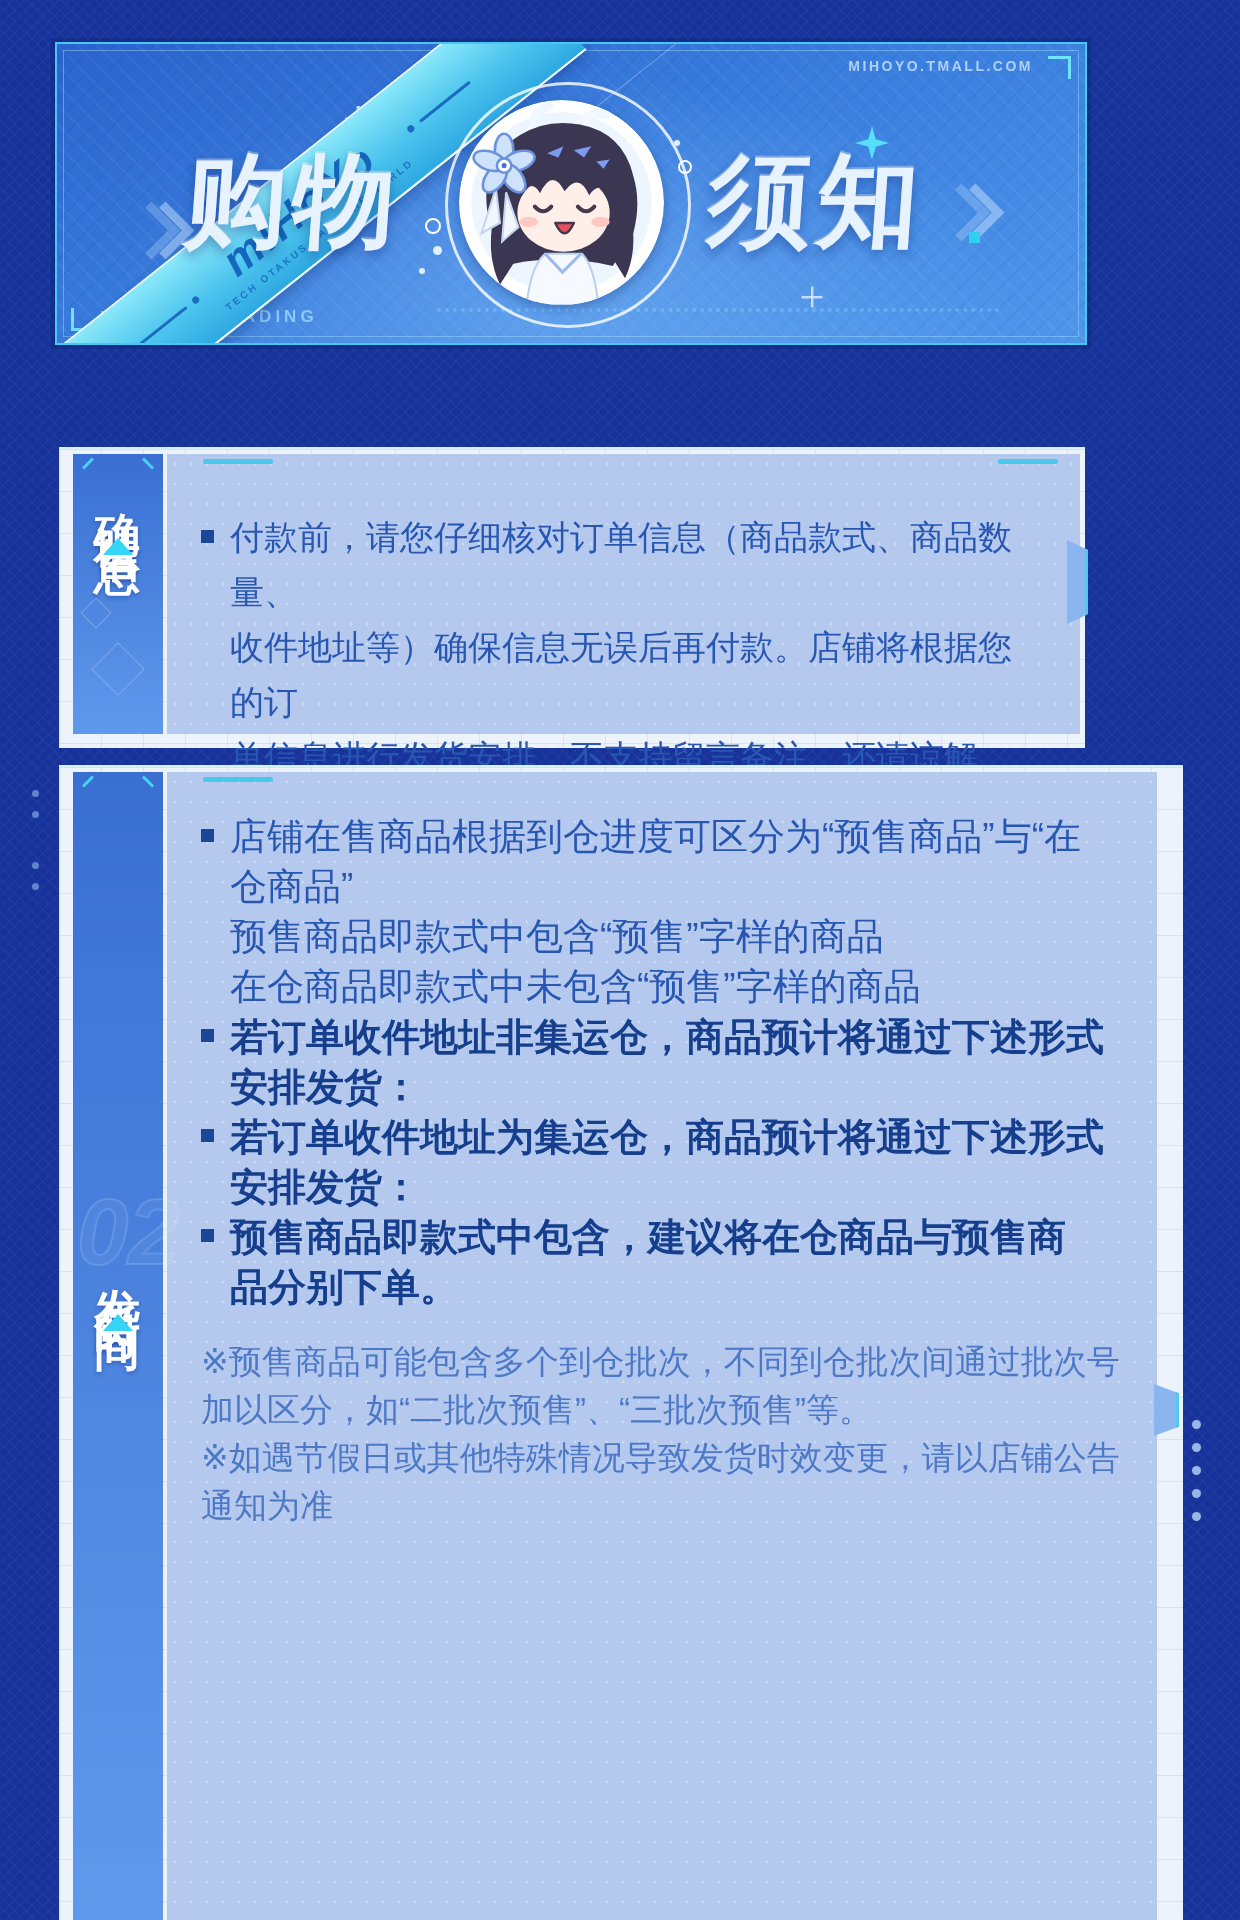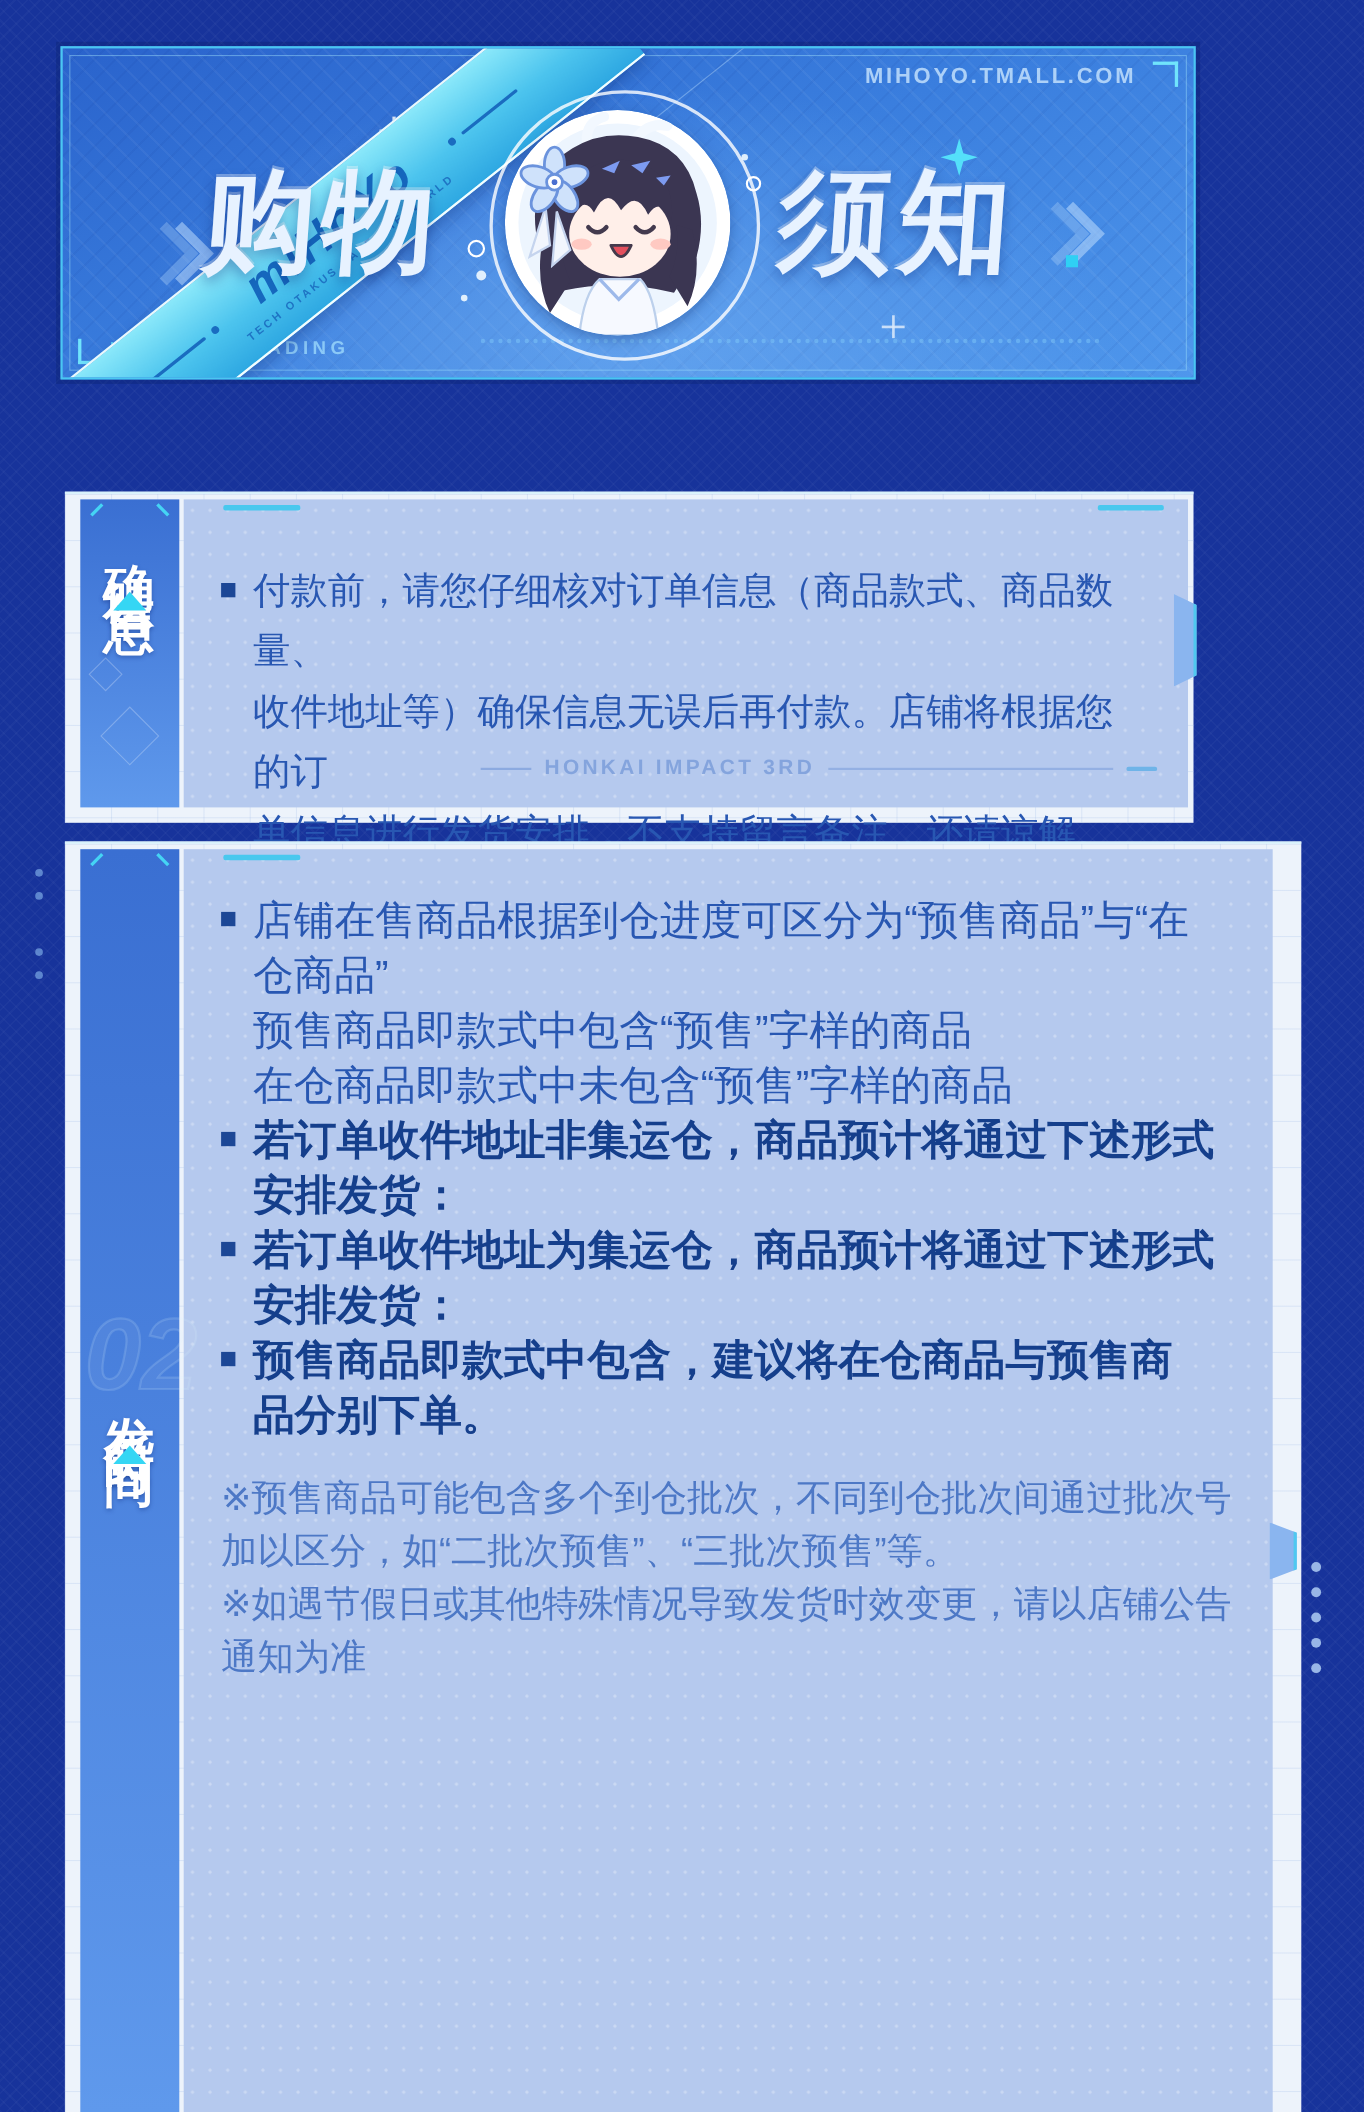--- a/index.html
+++ b/index.html
@@ -15,21 +15,21 @@
     border:2px solid #4ac6f2;box-sizing:border-box;overflow:hidden;
     background-color:#336fd4;
     background-image:
       radial-gradient(ellipse at 50% 85%, rgba(150,205,255,.38), transparent 62%),
       repeating-linear-gradient(45deg, rgba(255,255,255,.045) 0 2px, transparent 2px 14px),
       repeating-linear-gradient(-45deg, rgba(10,40,130,.06) 0 2px, transparent 2px 14px),
       linear-gradient(160deg,#2a63cc 0%,#3a7ede 48%,#4f97ec 100%);
     box-shadow:0 0 0 4px rgba(8,28,96,.28);}
   .banner::after{content:"";position:absolute;inset:6px;border:1px solid rgba(160,225,250,.45);pointer-events:none;}
   .site-url{position:absolute;top:14px;right:52px;color:rgba(205,232,255,.78);
-    font-size:20px;font-weight:700;letter-spacing:2.5px;}
+    font-size:14px;font-weight:700;letter-spacing:2.5px;}
   .corner{position:absolute;width:20px;height:20px;}
   .corner.tr{top:12px;right:14px;border-top:3px solid #70e4fc;border-right:3px solid #70e4fc;}
   .corner.bl{bottom:12px;left:14px;border-bottom:3px solid #70e4fc;border-left:3px solid #70e4fc;}
   .buyer{position:absolute;left:44px;bottom:16px;color:rgba(150,212,250,.85);
     font-size:17px;font-weight:700;letter-spacing:4px;display:flex;align-items:center;gap:10px;}
   .buyer i{width:10px;height:10px;border-left:2px solid #5fd8f6;border-bottom:2px solid #5fd8f6;display:inline-block;}
   .dotline{position:absolute;left:380px;right:85px;top:264px;border-top:4px dotted rgba(130,205,250,.45);}
   .thinline{position:absolute;left:430px;top:62px;width:220px;height:0;
     border-top:1.5px solid rgba(190,225,255,.4);transform:rotate(-38.5deg);}
   .plus{position:absolute;width:26px;height:26px;}
@@ -224,26 +224,20 @@
     <div class="body">
       <div class="cy-dash l"></div>
       <div class="cy-dash r"></div>
       <div class="notch"></div>
       <div class="bullet first">
         <span class="sq"></span>
         <div class="bt">付款前，请您仔细核对订单信息（商品款式、商品数量、
 收件地址等）确保信息无误后再付款。店铺将根据您的订
 单信息进行发货安排，不支持留言备注，还请谅解。</div>
       </div>
-      <div class="watermark">
-        <span class="wm-dash"></span>
-        <span>HONKAI IMPACT 3RD</span>
-        <span class="wm-line"></span>
-        <span class="wm-end"></span>
-      </div>
     </div>
   </div>
 
   <div class="section s2">
     <div class="side">
       <div class="ghost-num" style="top:408px;">02</div>
       <div class="v-text" style="margin-top:480px;">发货时间</div>
       <div class="tri"></div>
     </div>
     <div class="body">

